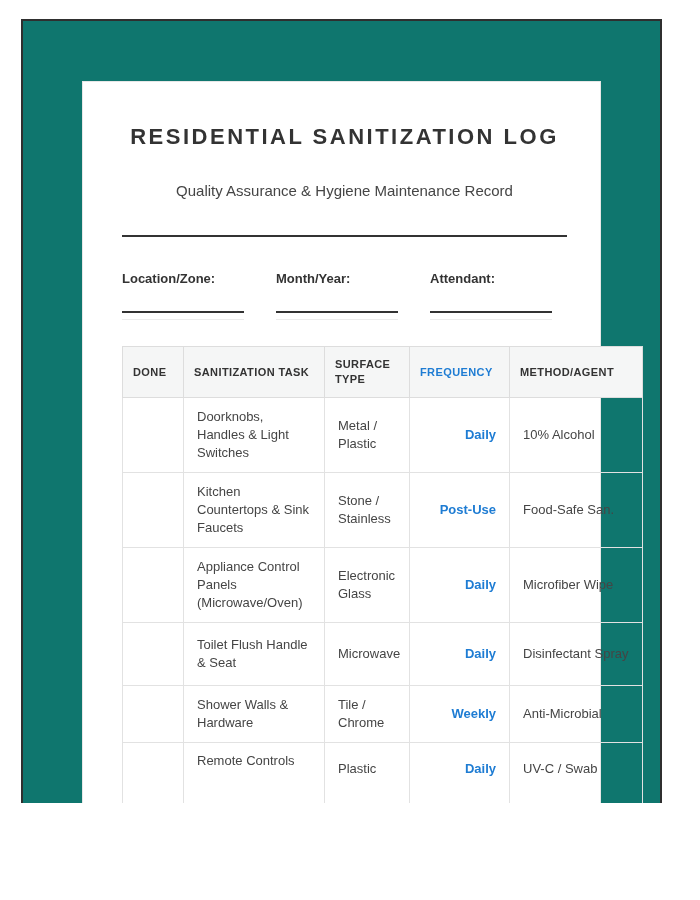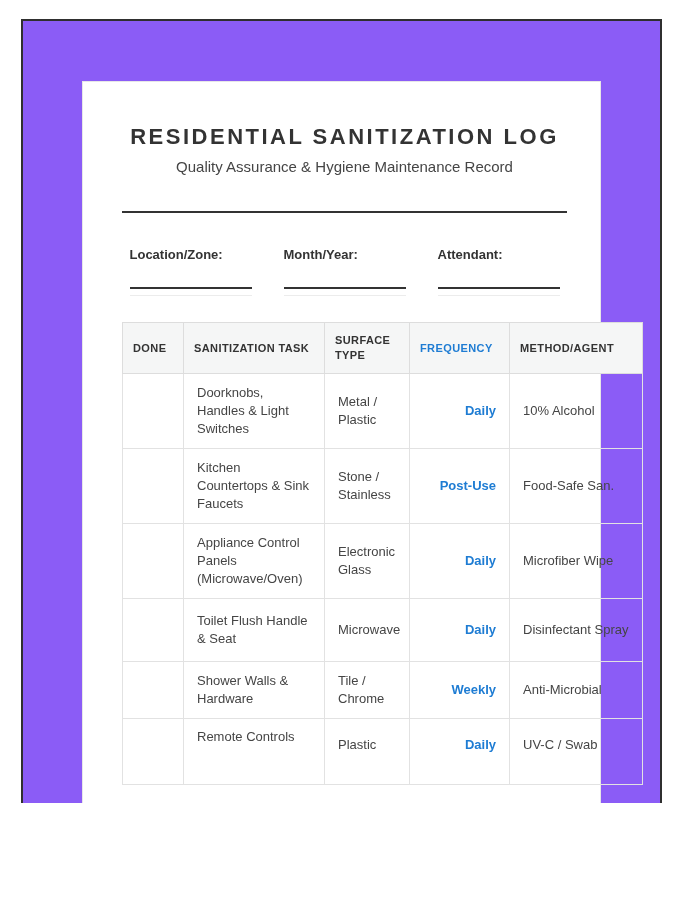--- a/index.html
+++ b/index.html
@@ -11,21 +11,21 @@
   }
   
   .frame {
     position: absolute;
     left: 21px; top: 19px;
     width: 641px; height: 784px;
     border-top: 2px solid #2f2f2f;
     border-left: 2px solid #2f2f2f;
     border-right: 2px solid #2f2f2f;
     overflow: hidden;
-    background: #8b5cf6;
+    background: #0f766e;
     padding-left: 22px;
   }
   
   .document {
     position: absolute;
     left: 59px; top: 60px;
     width: 519px;
     min-height: 900px;
     border: 1px solid #e7e7e7;
     background: #ffffff;
@@ -33,37 +33,37 @@
   }
   .doc-title {
     font-size: 22px;
     font-weight: bold;
     letter-spacing: 2.5px;
     line-height: 38px;
     color: #333333;
     text-align: center;
   }
   .doc-subtitle {
+    margin-top: 24px;
     font-size: 15px;
     line-height: 21px;
     color: #454545;
     text-align: center;
   }
   .title-rule {
     margin-top: 34px;
     height: 2px;
     background: #333333;
     border: none;
     width: 100%;
   }
   .fields {
     margin-top: 34px;
     display: flex;
     gap: 32px;
-    justify-content: center;
   }
   .field { width: 122px; }
   .field-label {
     font-size: 13px;
     font-weight: bold;
     color: #333333;
     line-height: 15px;
     white-space: nowrap;
   }
   .field-line {

